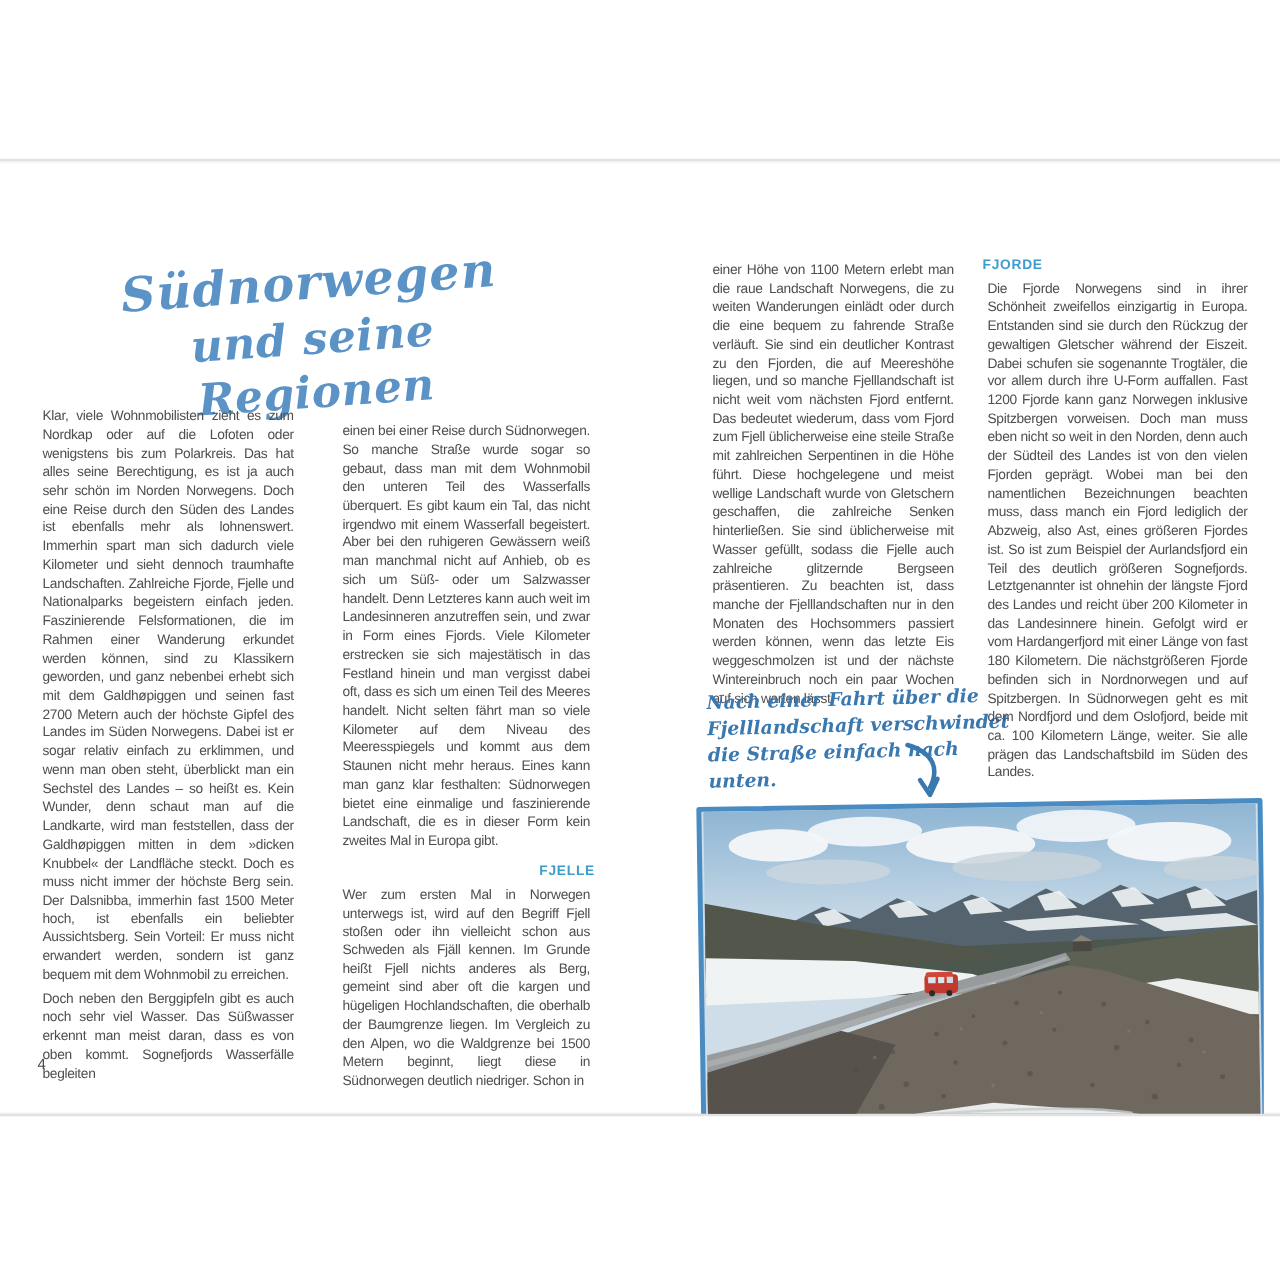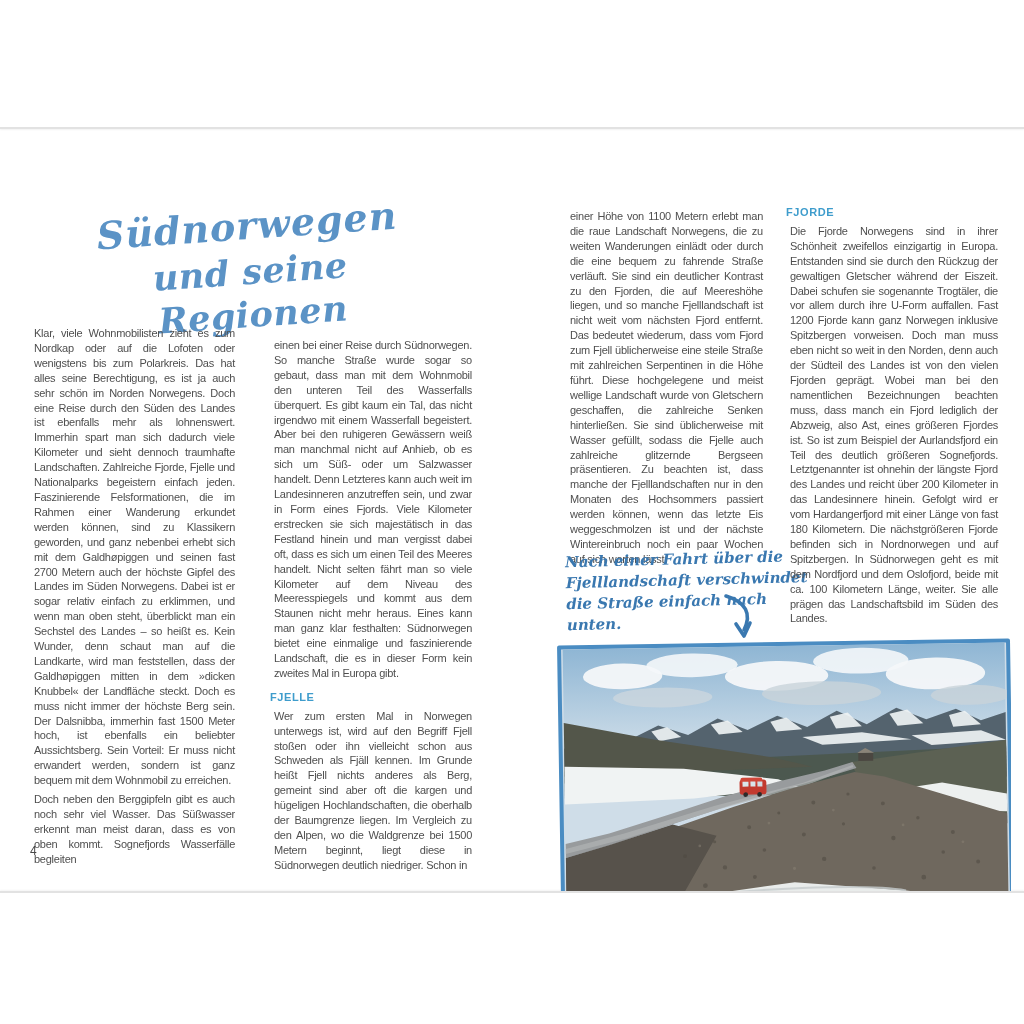--- a/index.html
+++ b/index.html
@@ -20,21 +20,21 @@
   
   .col{position:absolute;color:#4e4e4e;font-size:11px;line-height:14.9px;
        letter-spacing:-0.25px;text-align:justify;hyphens:auto;-webkit-hyphens:auto;}
   .col p{margin:4px;}
   .c1{left:30px;top:322px;width:209px;}
   .c2{left:270px;top:334px;width:206px;}
   .c3{left:566px;top:205px;width:201px;}
   .c4{left:786px;top:205px;width:216px;}
   .subhead{color:#3e9ccc;font-weight:bold;font-size:11px;letter-spacing:0.6px;
            margin:0 0 4px 0;text-align:left;}
-  .c2 .subhead{margin-top:9px;}
+  .c2 .subhead{margin-top:9px;text-align:right;}
 
   
   .caption{position:absolute;left:566px;top:549px;width:250px;color:#3a78b0;
            font-family:"DejaVu Serif",serif;font-style:italic;font-weight:bold;
            font-size:15px;line-height:21px;transform:rotate(-1.5deg);}
   .arrow{position:absolute;left:716px;top:592px;}
 
   
   .pagenum{position:absolute;left:30px;top:844px;font-size:12px;color:#474747;}
 

